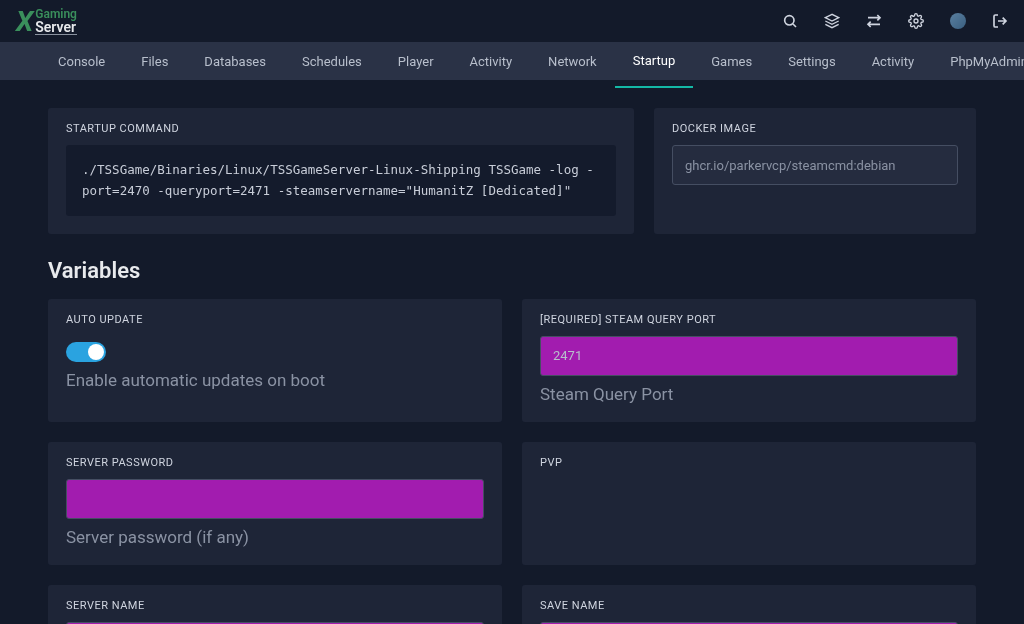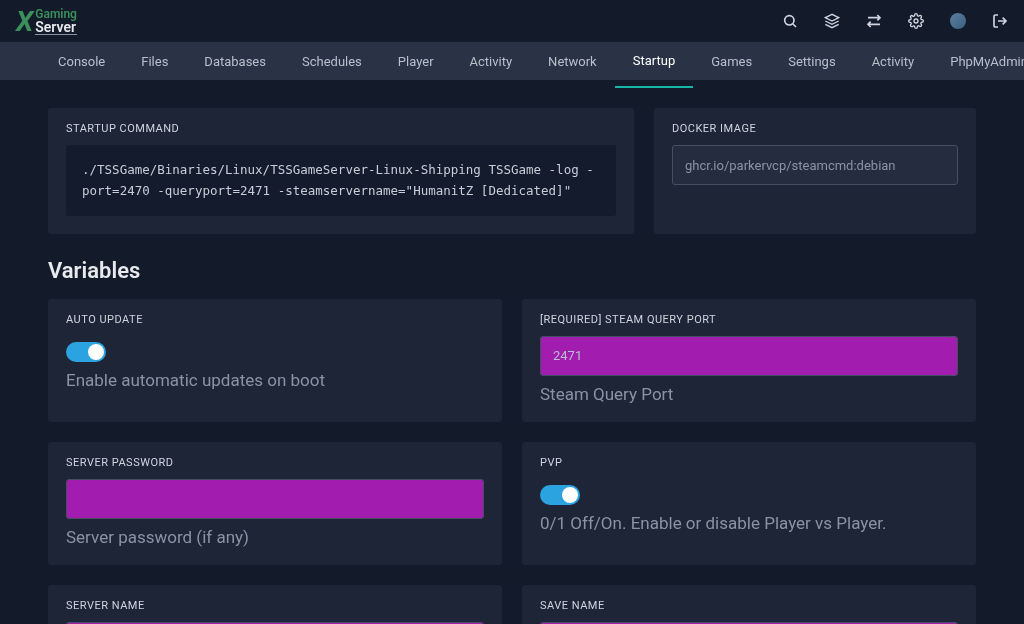--- a/index.html
+++ b/index.html
@@ -127,24 +127,20 @@
     <div class="card">
       <div class="card-header">SERVER PASSWORD</div>
       <div class="card-body">
         <div class="input-box"></div>
         <div class="hint">Server password (if any)</div>
       </div>
     </div>
 
     <div class="card">
       <div class="card-header">PVP</div>
-      <div class="card-body">
-        <div class="toggle"></div>
-        <div class="hint">0/1 Off/On. Enable or disable Player vs Player.</div>
-      </div>
     </div>
 
     <div class="card">
       <div class="card-header">SERVER NAME</div>
       <div class="card-body">
         <div class="input-box">HumanitZ [Dedicated]</div>
       </div>
     </div>
 
     <div class="card">

